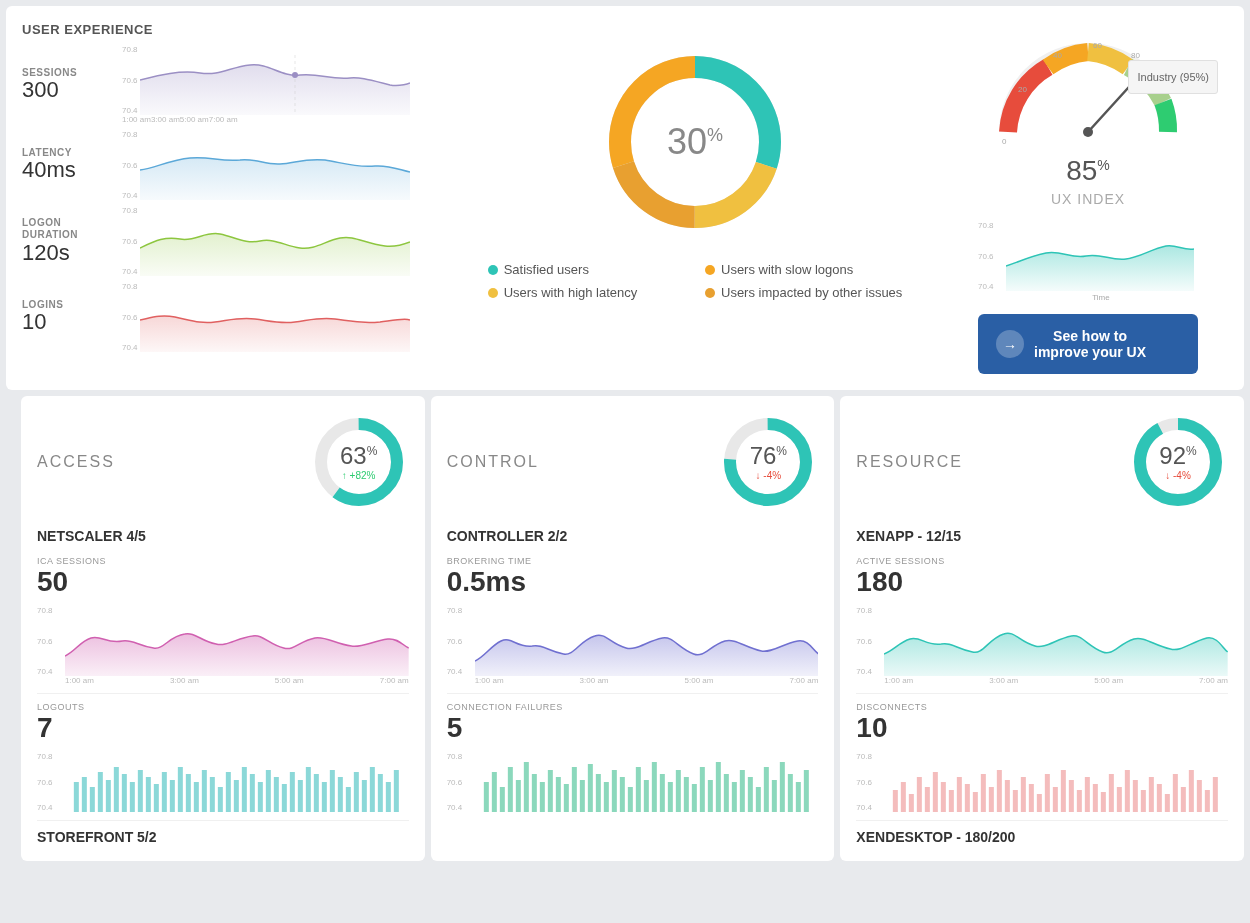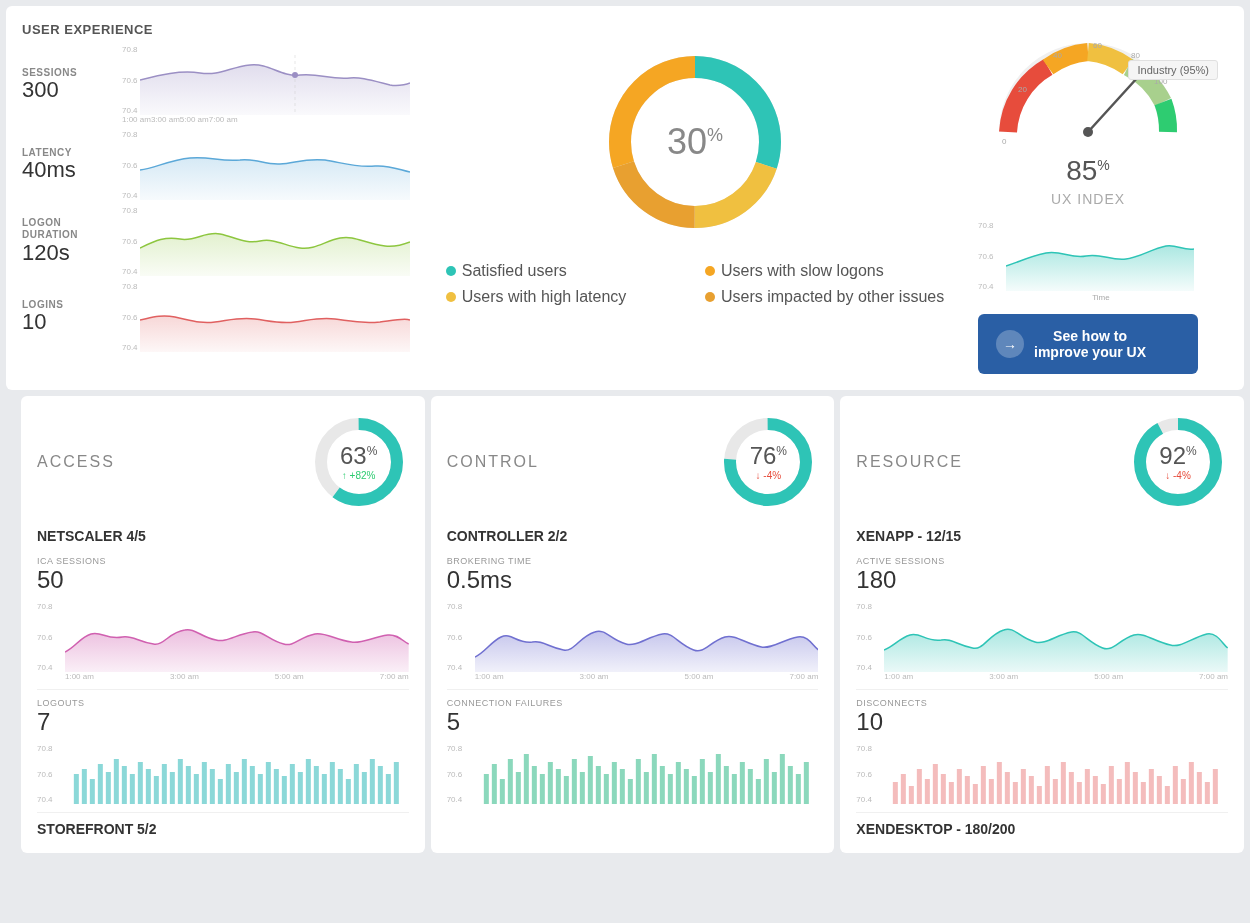--- a/index.html
+++ b/index.html
@@ -102,21 +102,21 @@
     .legend {
       display: grid;
       grid-template-columns: 1fr 1fr;
       gap: 8px 20px;
     }
 
     .legend-item {
       display: flex;
       align-items: center;
       gap: 6px;
-      font-size: 16px;
+      font-size: 13px;
       color: #555;
     }
 
     .legend-dot {
       width: 10px;
       height: 10px;
       border-radius: 50%;
       flex-shrink: 0;
     }
 
@@ -254,23 +254,23 @@
     }
 
     .panel-metric-label {
       font-size: 9px;
       color: #999;
       letter-spacing: 0.5px;
       text-transform: uppercase;
     }
 
     .panel-metric-value {
-      font-size: 24px;
+      font-size: 28px;
       color: #333;
-      font-weight: 400;
+      font-weight: 700;
     }
 
     svg.chart-svg {
       width: 100%;
       height: 70px;
     }
 
     .divider {
       border: none;
       border-top: 1px solid #f0f0f0;
@@ -482,21 +482,21 @@
           <circle cx="100" cy="100" r="5" fill="#555"></circle>
 
           <text x="14" y="112" font-size="8" fill="#aaa">0</text>
           <text x="30" y="60" font-size="8" fill="#aaa">20</text>
           <text x="65" y="26" font-size="8" fill="#aaa">40</text>
           <text x="105" y="16" font-size="8" fill="#aaa">60</text>
           <text x="143" y="26" font-size="8" fill="#aaa">80</text>
           <text x="166" y="52" font-size="8" fill="#aaa">100</text>
         </svg>
         
-        <div style="position:absolute; top:28px; right:-30px; background:#f5f5f5; border:1px solid #e0e0e0; border-radius:3px; padding:3px 8px; font-size:11px; color:#666; white-space:nowrap;">
+        <div style="position:absolute; top:28px; right:-30px; background:#f5f5f5; border:1px solid #e0e0e0; border-radius:3px; padding:10px 8px; font-size:11px; color:#666; white-space:nowrap;">
           Industry (95%)
         </div>
       </div>
       <div class="gauge-value-block">
         <span class="gauge-value">85<sup>%</sup></span>
       </div>
       <div class="gauge-label">UX INDEX</div>
 
       <div style="width:220px; margin-top:14px; position:relative;">
         <div style="display:flex; align-items:center;">

